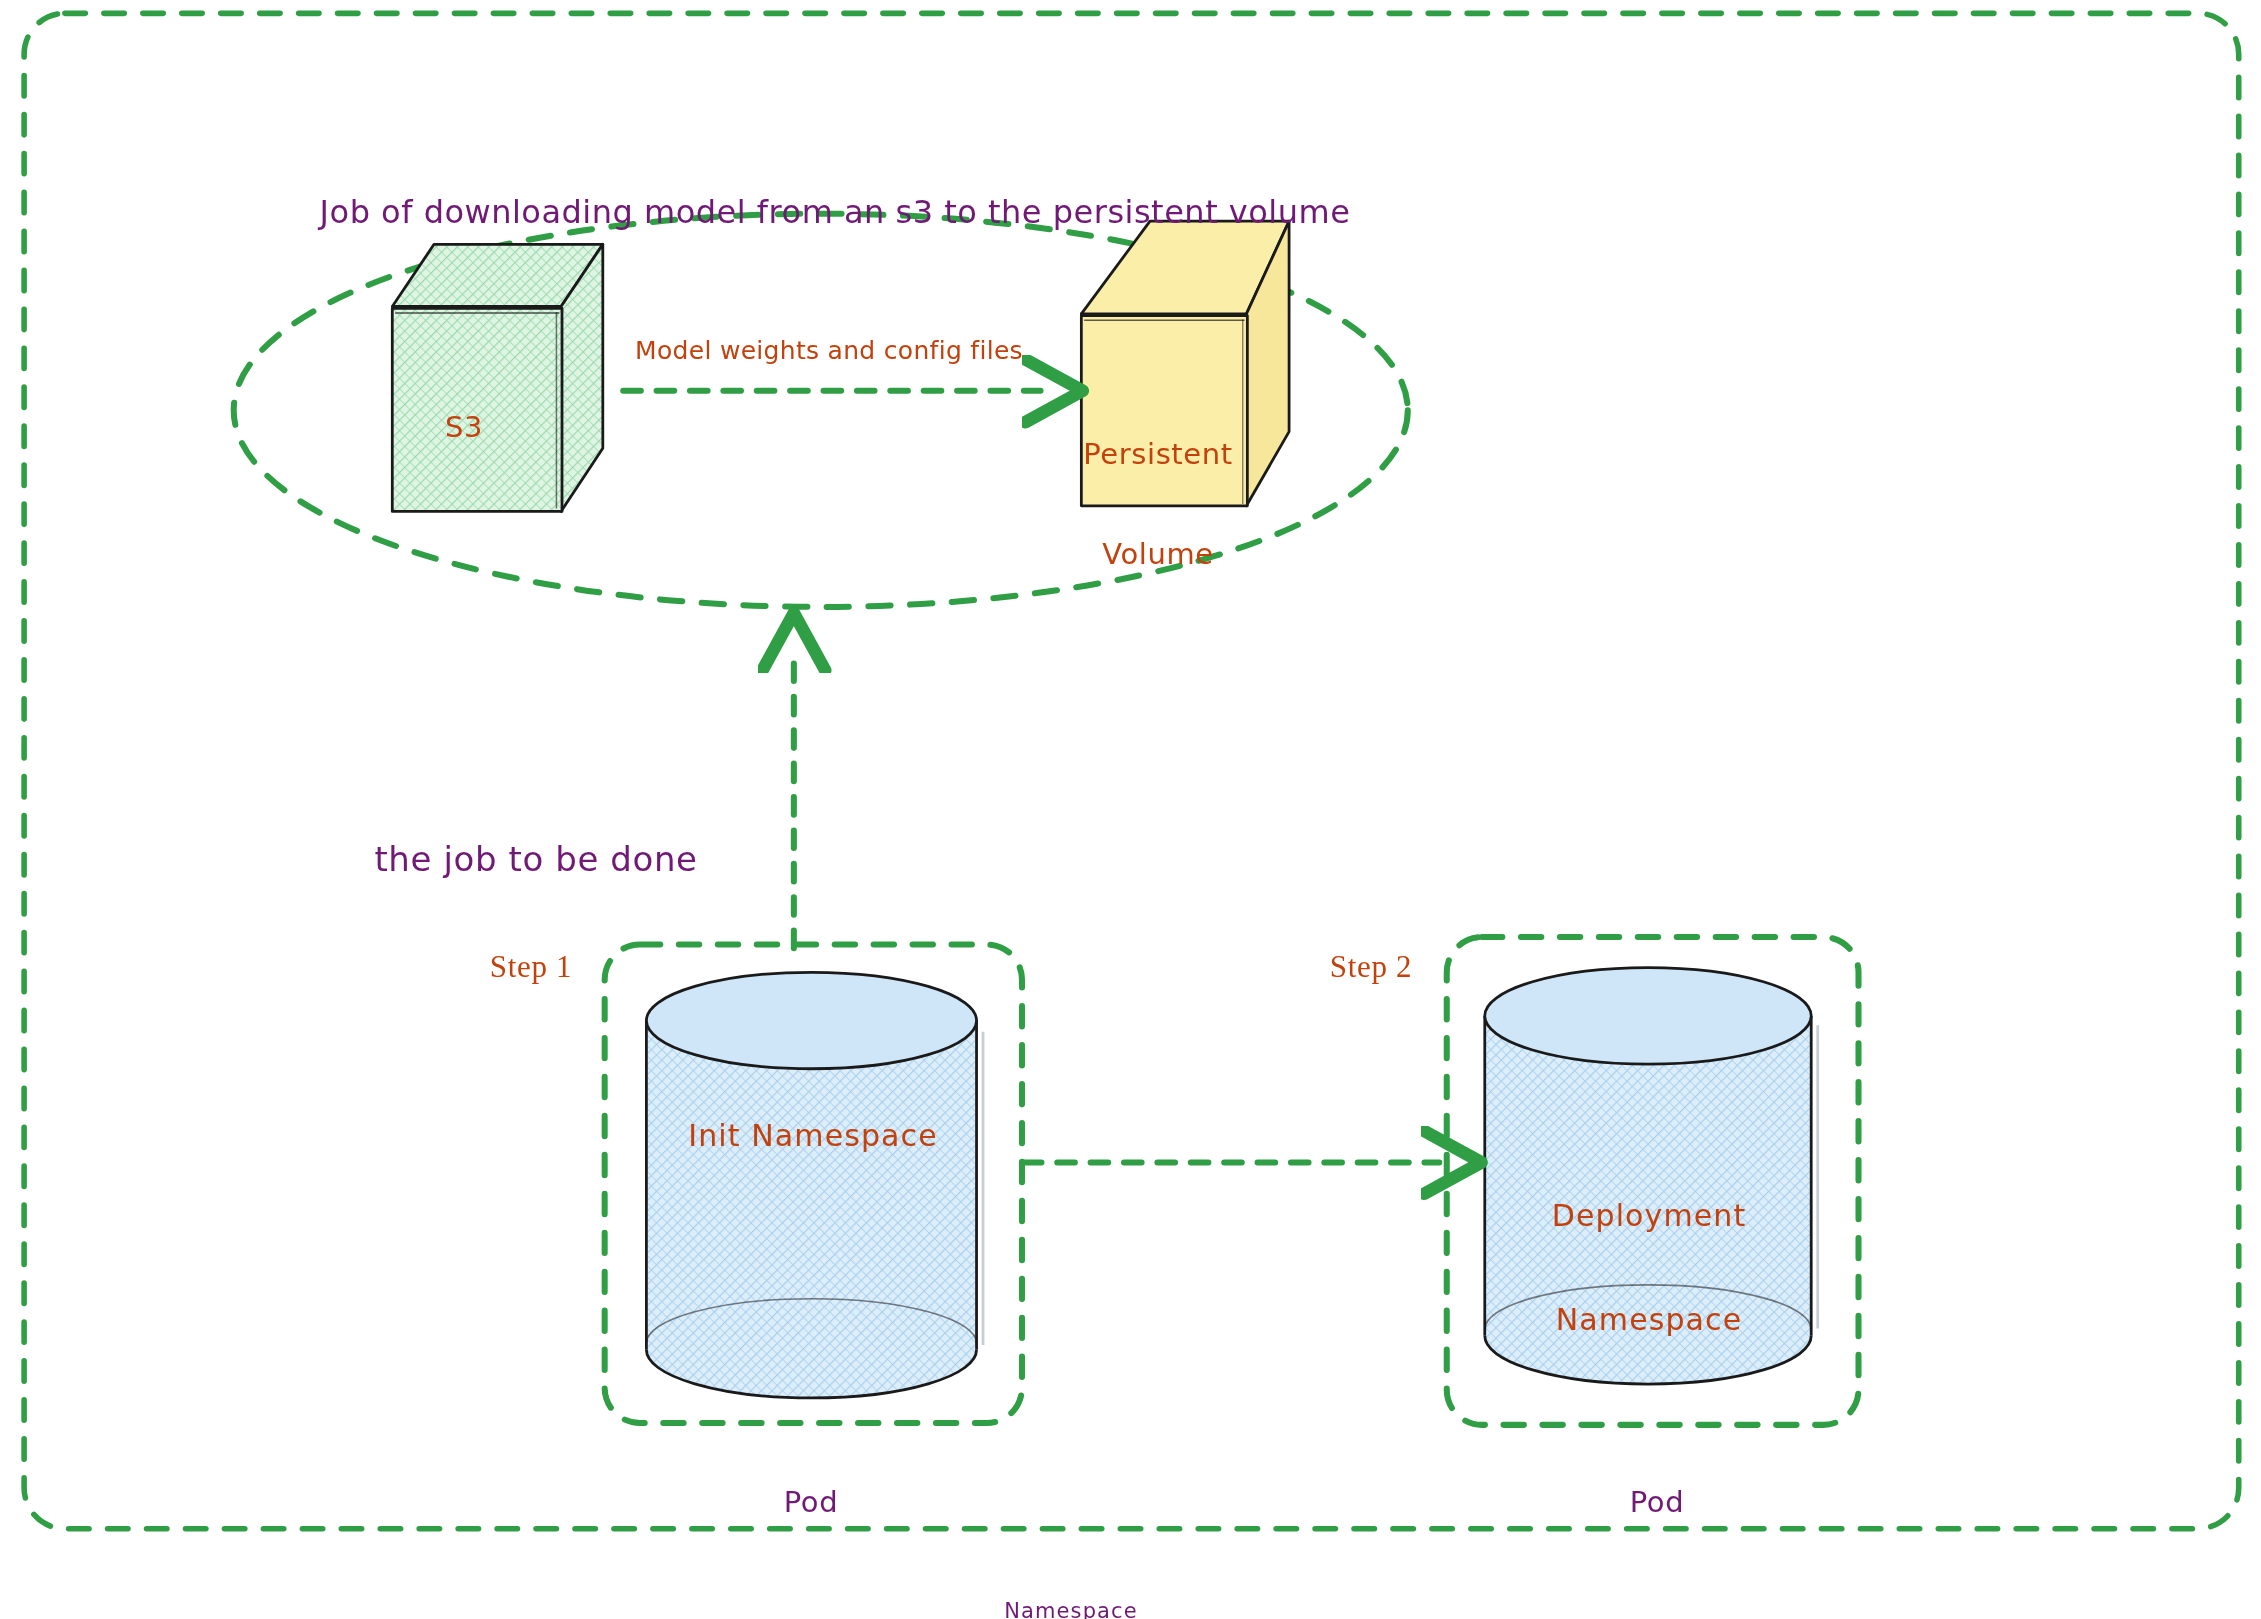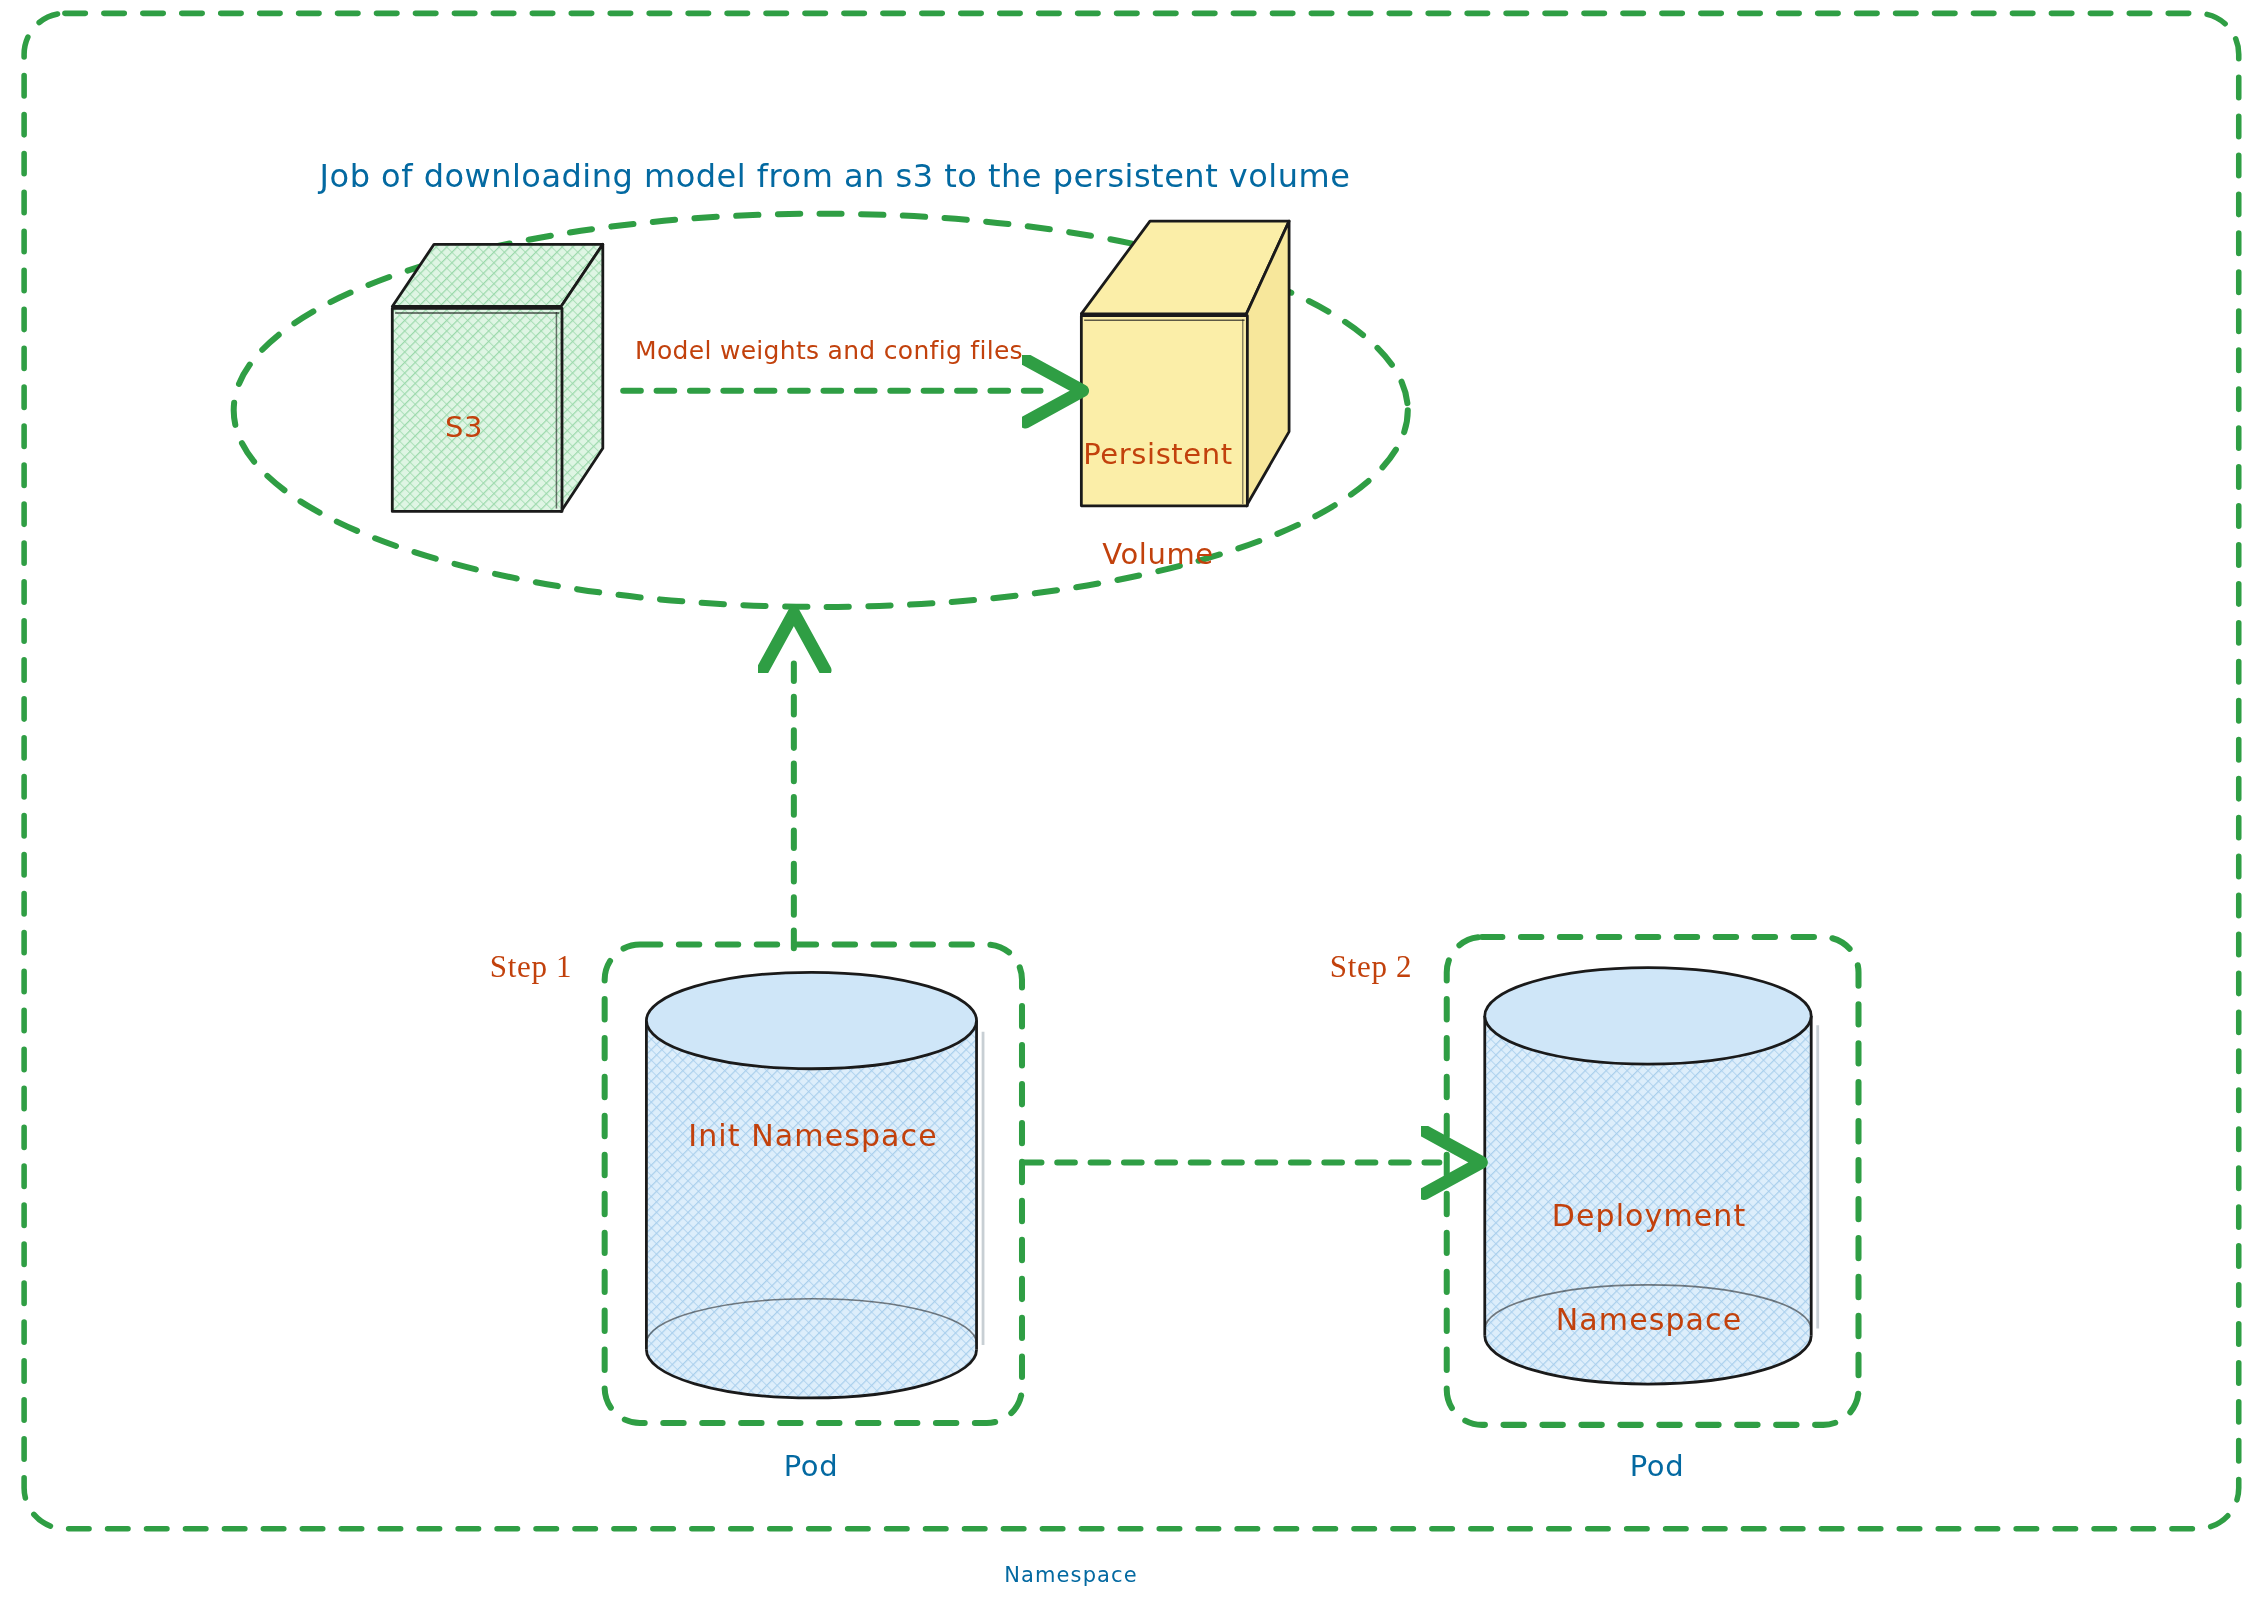--- a/index.html
+++ b/index.html
@@ -24,21 +24,22 @@
     width: 2261px;
     height: 1620px;
   }
   .lbl {
     position: absolute;
     font-family: "DejaVu Sans", sans-serif;
     white-space: pre;
     line-height: 1.15;
   }
   .lbl.green {
-    color: #0369a1;
+    color: #701a75;
+    margin-top: 36px;
   }
   .lbl.black {
     color: #c2410c;
   }
   .lbl.ctr {
     text-align: center;
     transform: translateX(-50%);
   }
   .title-text {
     font-size: 32px;
@@ -192,20 +193,21 @@
   <div class="lbl black cube-text ctr" style="left:464px; top:411px;">S3</div>
 
   <div class="lbl black edge-text ctr" style="left:829px; top:337px;">Model weights and config files</div>
 
   <div class="lbl black cube-text ctr" style="left:1158px; top:371px;">
     <div>Persistent</div>
     <div>Volume</div>
   </div>
 
   <div class="lbl green wait-text ctr" style="left:536px; top:726px;">
+    <div>the job to be done</div>
   </div>
 
   <div class="lbl black step-text ctr" style="left:531px; top:949px;">Step 1</div>
 
   <div class="lbl black cyl-text ctr" style="left:813px; top:1119px;">Init Namespace</div>
 
   <div class="lbl green pod-text ctr" style="left:811px; top:1450px;">Pod</div>
 
   <div class="lbl black step-text ctr" style="left:1371px; top:949px;">Step 2</div>
 

